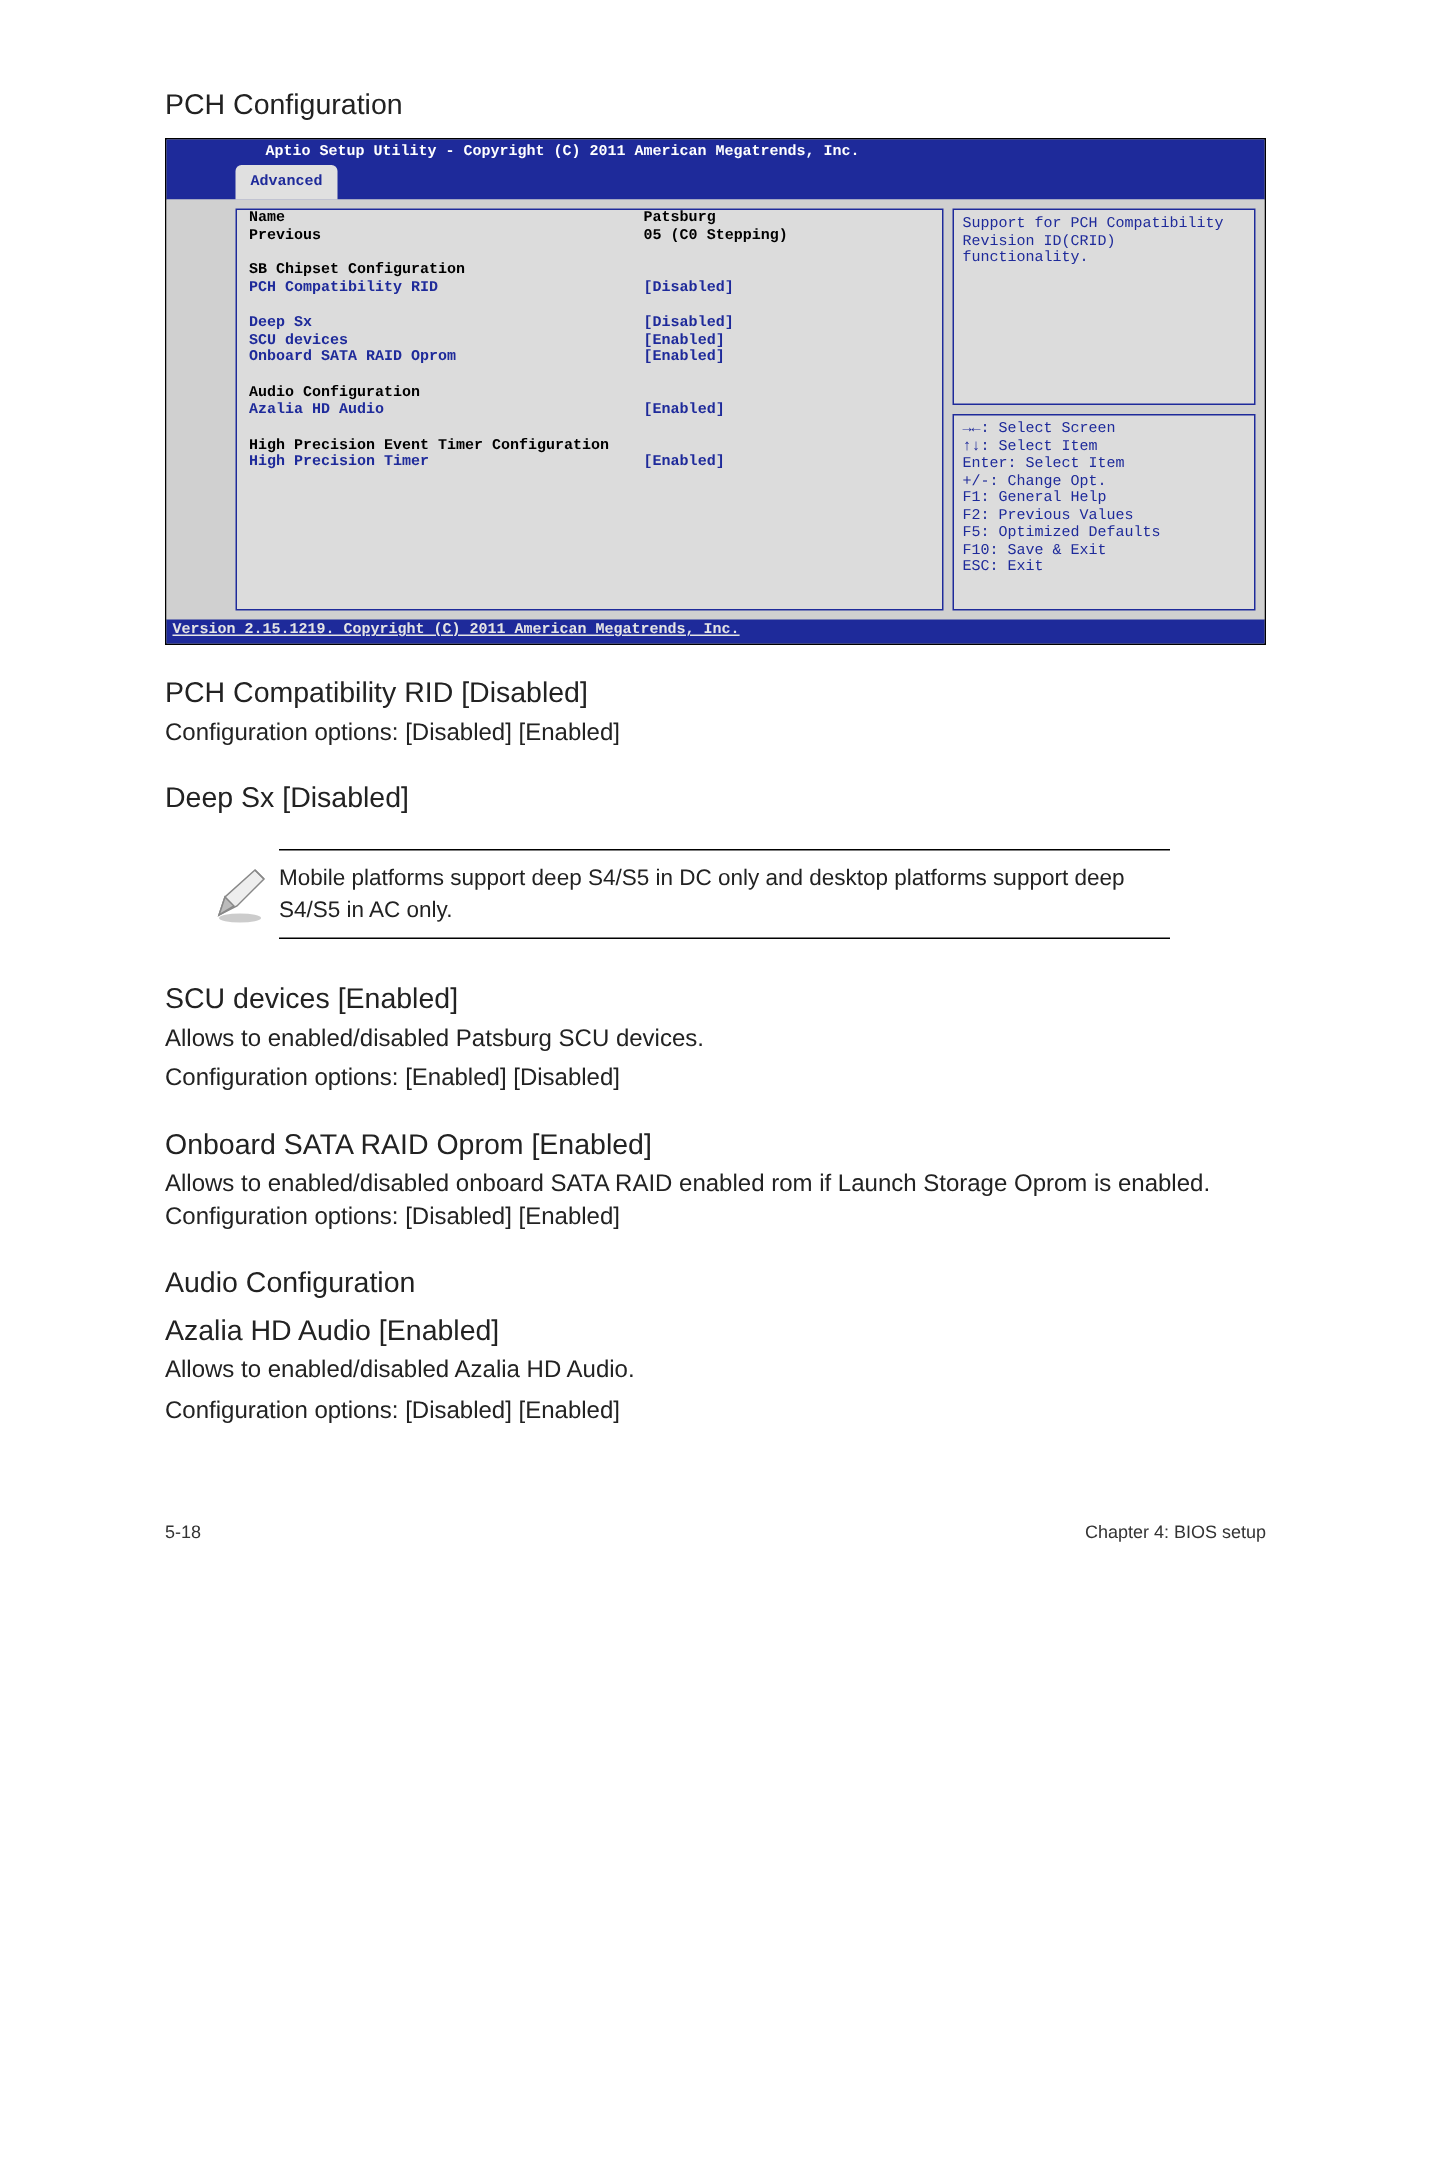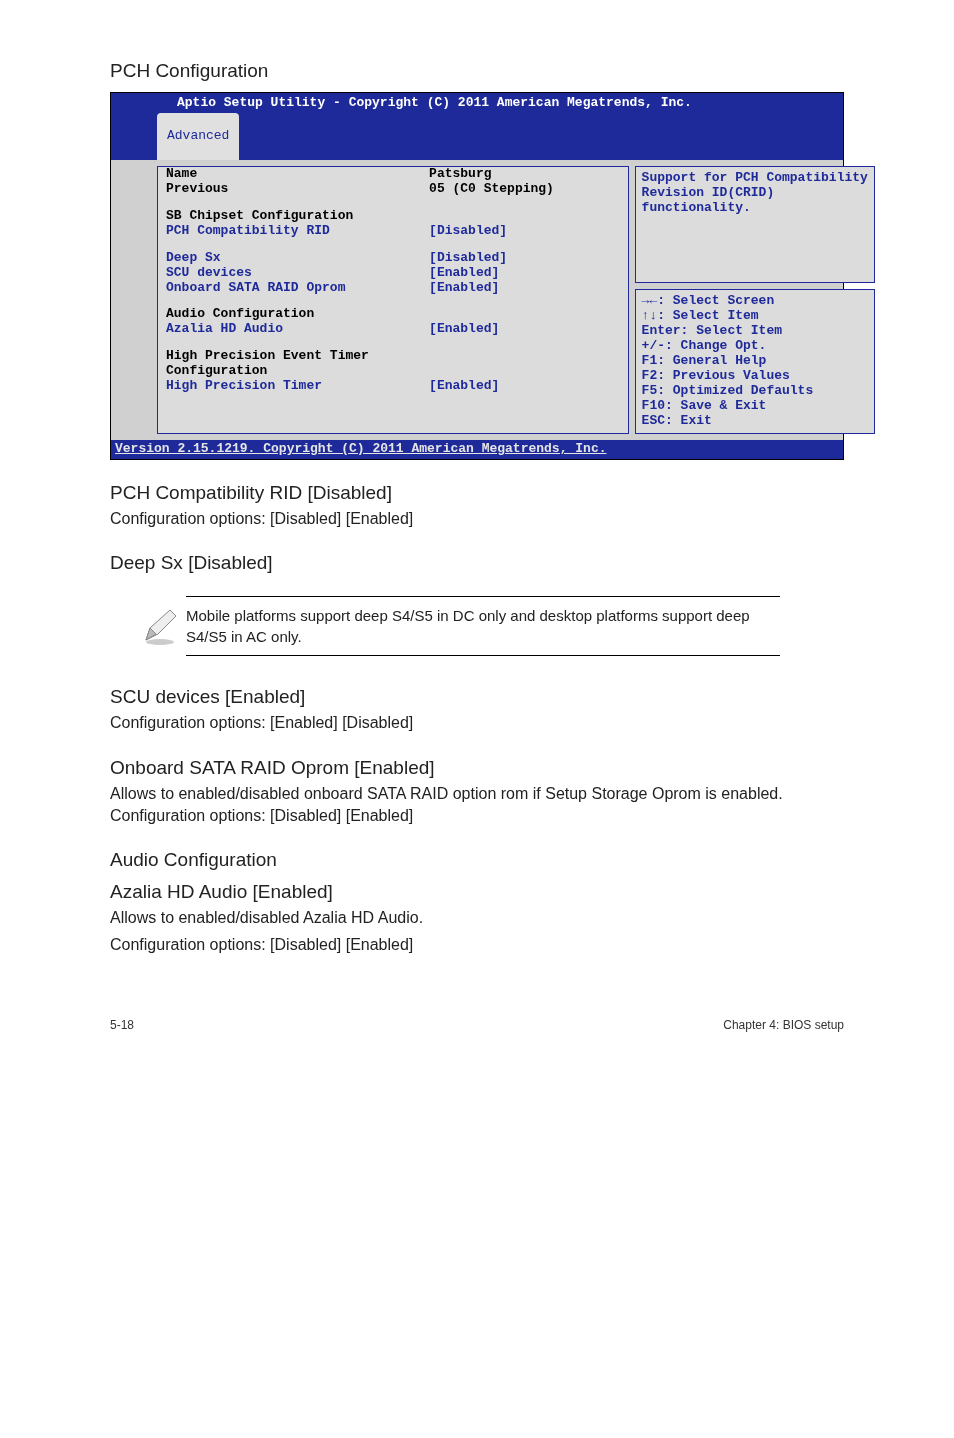--- a/index.html
+++ b/index.html
@@ -24,40 +24,40 @@
   }
   h2.setting-title {
     font-size: 19px;
     font-weight: normal;
     margin: 22px 0 4px 0;
   }
   h2.setting-title.first { margin-top: 0; }
   p { margin: 4px 0 2px 0; line-height: 1.4; }
   .bios-box {
     font-family: "Courier New", monospace;
-    font-size: 13px;
+    font-size: 10px;
     line-height: 1.15;
     background: var(--bios-box-bg);
     border: 1px solid #000;
     margin-top: 10px;
     margin-bottom: 18px;
   }
   .bios-header {
     background: var(--bios-blue);
     color: #fff;
     padding: 2px 6px 0 6px;
     font-weight: bold;
   }
   .bios-header-title { padding: 1px 2px 2px 60px; font-weight: bold;}
   .bios-tab-row { display:flex; align-items:flex-end; padding: 0 0 0 40px; }
   .bios-tab {
     background: var(--bios-gray);
     color: var(--bios-blue);
-    padding: 16px 10px;
-    font-weight: normal;
+    padding: 6px 10px;
+    font-weight: bold;
     border-top-left-radius: 4px;
     border-top-right-radius: 4px;
   }
   .bios-body {
     display:flex;
     padding: 6px;
     background: var(--bios-box-bg);
     gap: 6px;
   }
   .bios-left {
@@ -72,21 +72,21 @@
     flex: 1;
     display:flex;
     flex-direction: column;
     gap: 6px;
   }
   .bios-right-pane {
     border: 1px solid var(--bios-blue);
     padding: 4px 6px;
     background: #dcdcdc;
     color: var(--bios-blue);
-    font-weight: bold;
+    font-weight: normal;
     flex: 1;
   }
   .bios-right-pane .help-line, .bios-right-pane .nav-line { white-space: nowrap; }
   .bios-left .row {
     display:flex;
   }
   .bios-left .label { flex: 0 0 58%; }
   .bios-left .value { flex: 1; }
   .bios-left .black { color:#000; font-weight:bold; }
   .bios-left .blue  { color: var(--bios-blue); font-weight:bold; }
@@ -230,24 +230,25 @@
       </svg>
     </div>
     <div class="note-text-wrap">
       <hr class="note-rule">
       <div class="note-text">Mobile platforms support deep S4/S5 in DC only and desktop platforms support deep S4/S5 in AC only.</div>
       <hr class="note-rule">
     </div>
   </div>
 
   <h2 class="setting-title">SCU devices [Enabled]</h2>
+  <p>Allows to enabled/disabled Patsburg SCU devices.</p>
   <p>Configuration options: [Enabled] [Disabled]</p>
 
   <h2 class="setting-title">Onboard SATA RAID Oprom [Enabled]</h2>
-  <p>Allows to enabled/disabled onboard SATA RAID option rom if Setup Storage Oprom is enabled. Configuration options: [Disabled] [Enabled]</p>
+  <p>Allows to enabled/disabled onboard SATA RAID enabled rom if Launch Storage Oprom is enabled. Configuration options: [Disabled] [Enabled]</p>
 
   <h2 class="setting-title">Audio Configuration</h2>
 
   <h2 class="setting-title" style="margin-top:10px">Azalia HD Audio [Enabled]</h2>
   <p>Allows to enabled/disabled Azalia HD Audio.</p>
   <p>Configuration options: [Disabled] [Enabled]</p>
 
   <div class="footer-row">
     <div class="footer-inner">
       <span>5-18</span>

